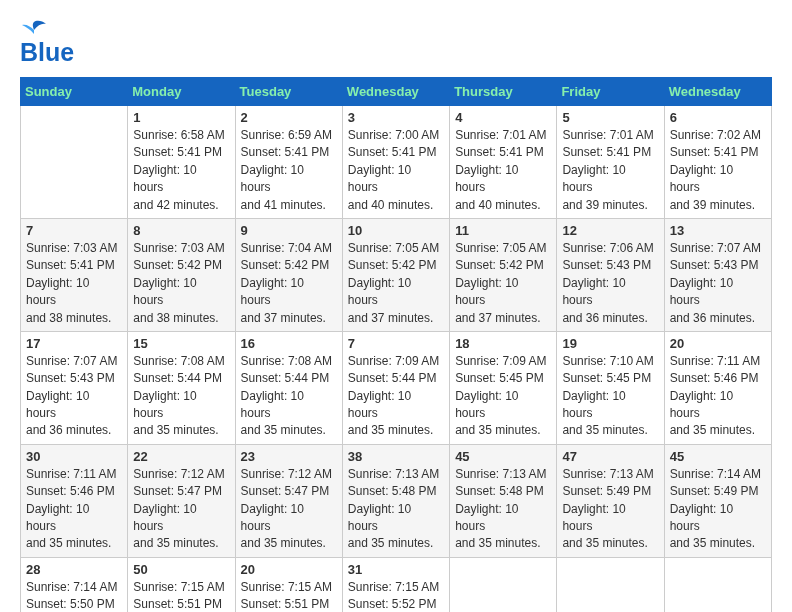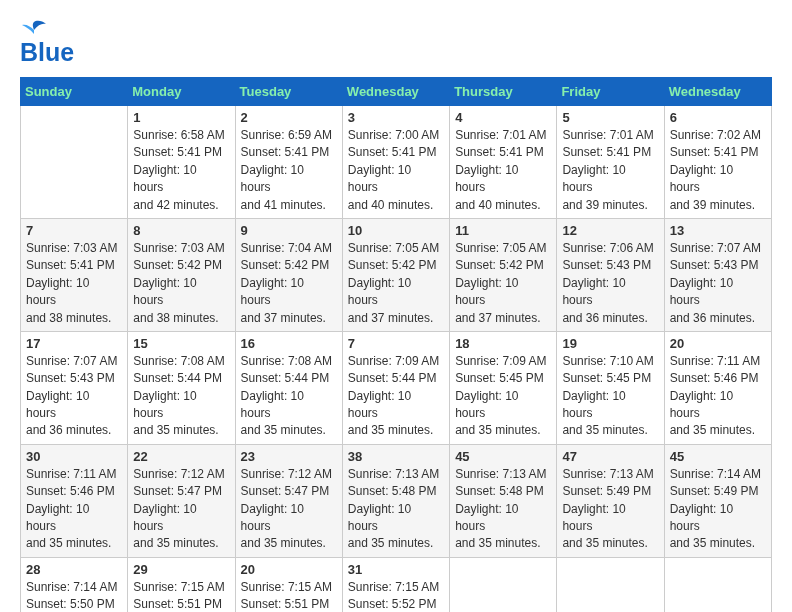--- a/index.html
+++ b/index.html
@@ -224,21 +224,21 @@
           <div class="cell-day">45</div>
           <div class="cell-info">Sunrise: 7:14 AM<br>Sunset: 5:49 PM<br>Daylight: 10 hours<br>and 35 minutes.</div>
         </td>
       </tr>
       <tr>
         <td>
           <div class="cell-day">28</div>
           <div class="cell-info">Sunrise: 7:14 AM<br>Sunset: 5:50 PM<br>Daylight: 10 hours<br>and 35 minutes.</div>
         </td>
         <td>
-          <div class="cell-day">29</div>
+          <div class="cell-day">50</div>
           <div class="cell-info">Sunrise: 7:15 AM<br>Sunset: 5:51 PM<br>Daylight: 10 hours<br>and 36 minutes.</div>
         </td>
         <td>
           <div class="cell-day">20</div>
           <div class="cell-info">Sunrise: 7:15 AM<br>Sunset: 5:51 PM<br>Daylight: 10 hours<br>and 36 minutes.</div>
         </td>
         <td>
           <div class="cell-day">31</div>
           <div class="cell-info">Sunrise: 7:15 AM<br>Sunset: 5:52 PM<br>Daylight: 10 hours<br>and 36 minutes.</div>
         </td>

